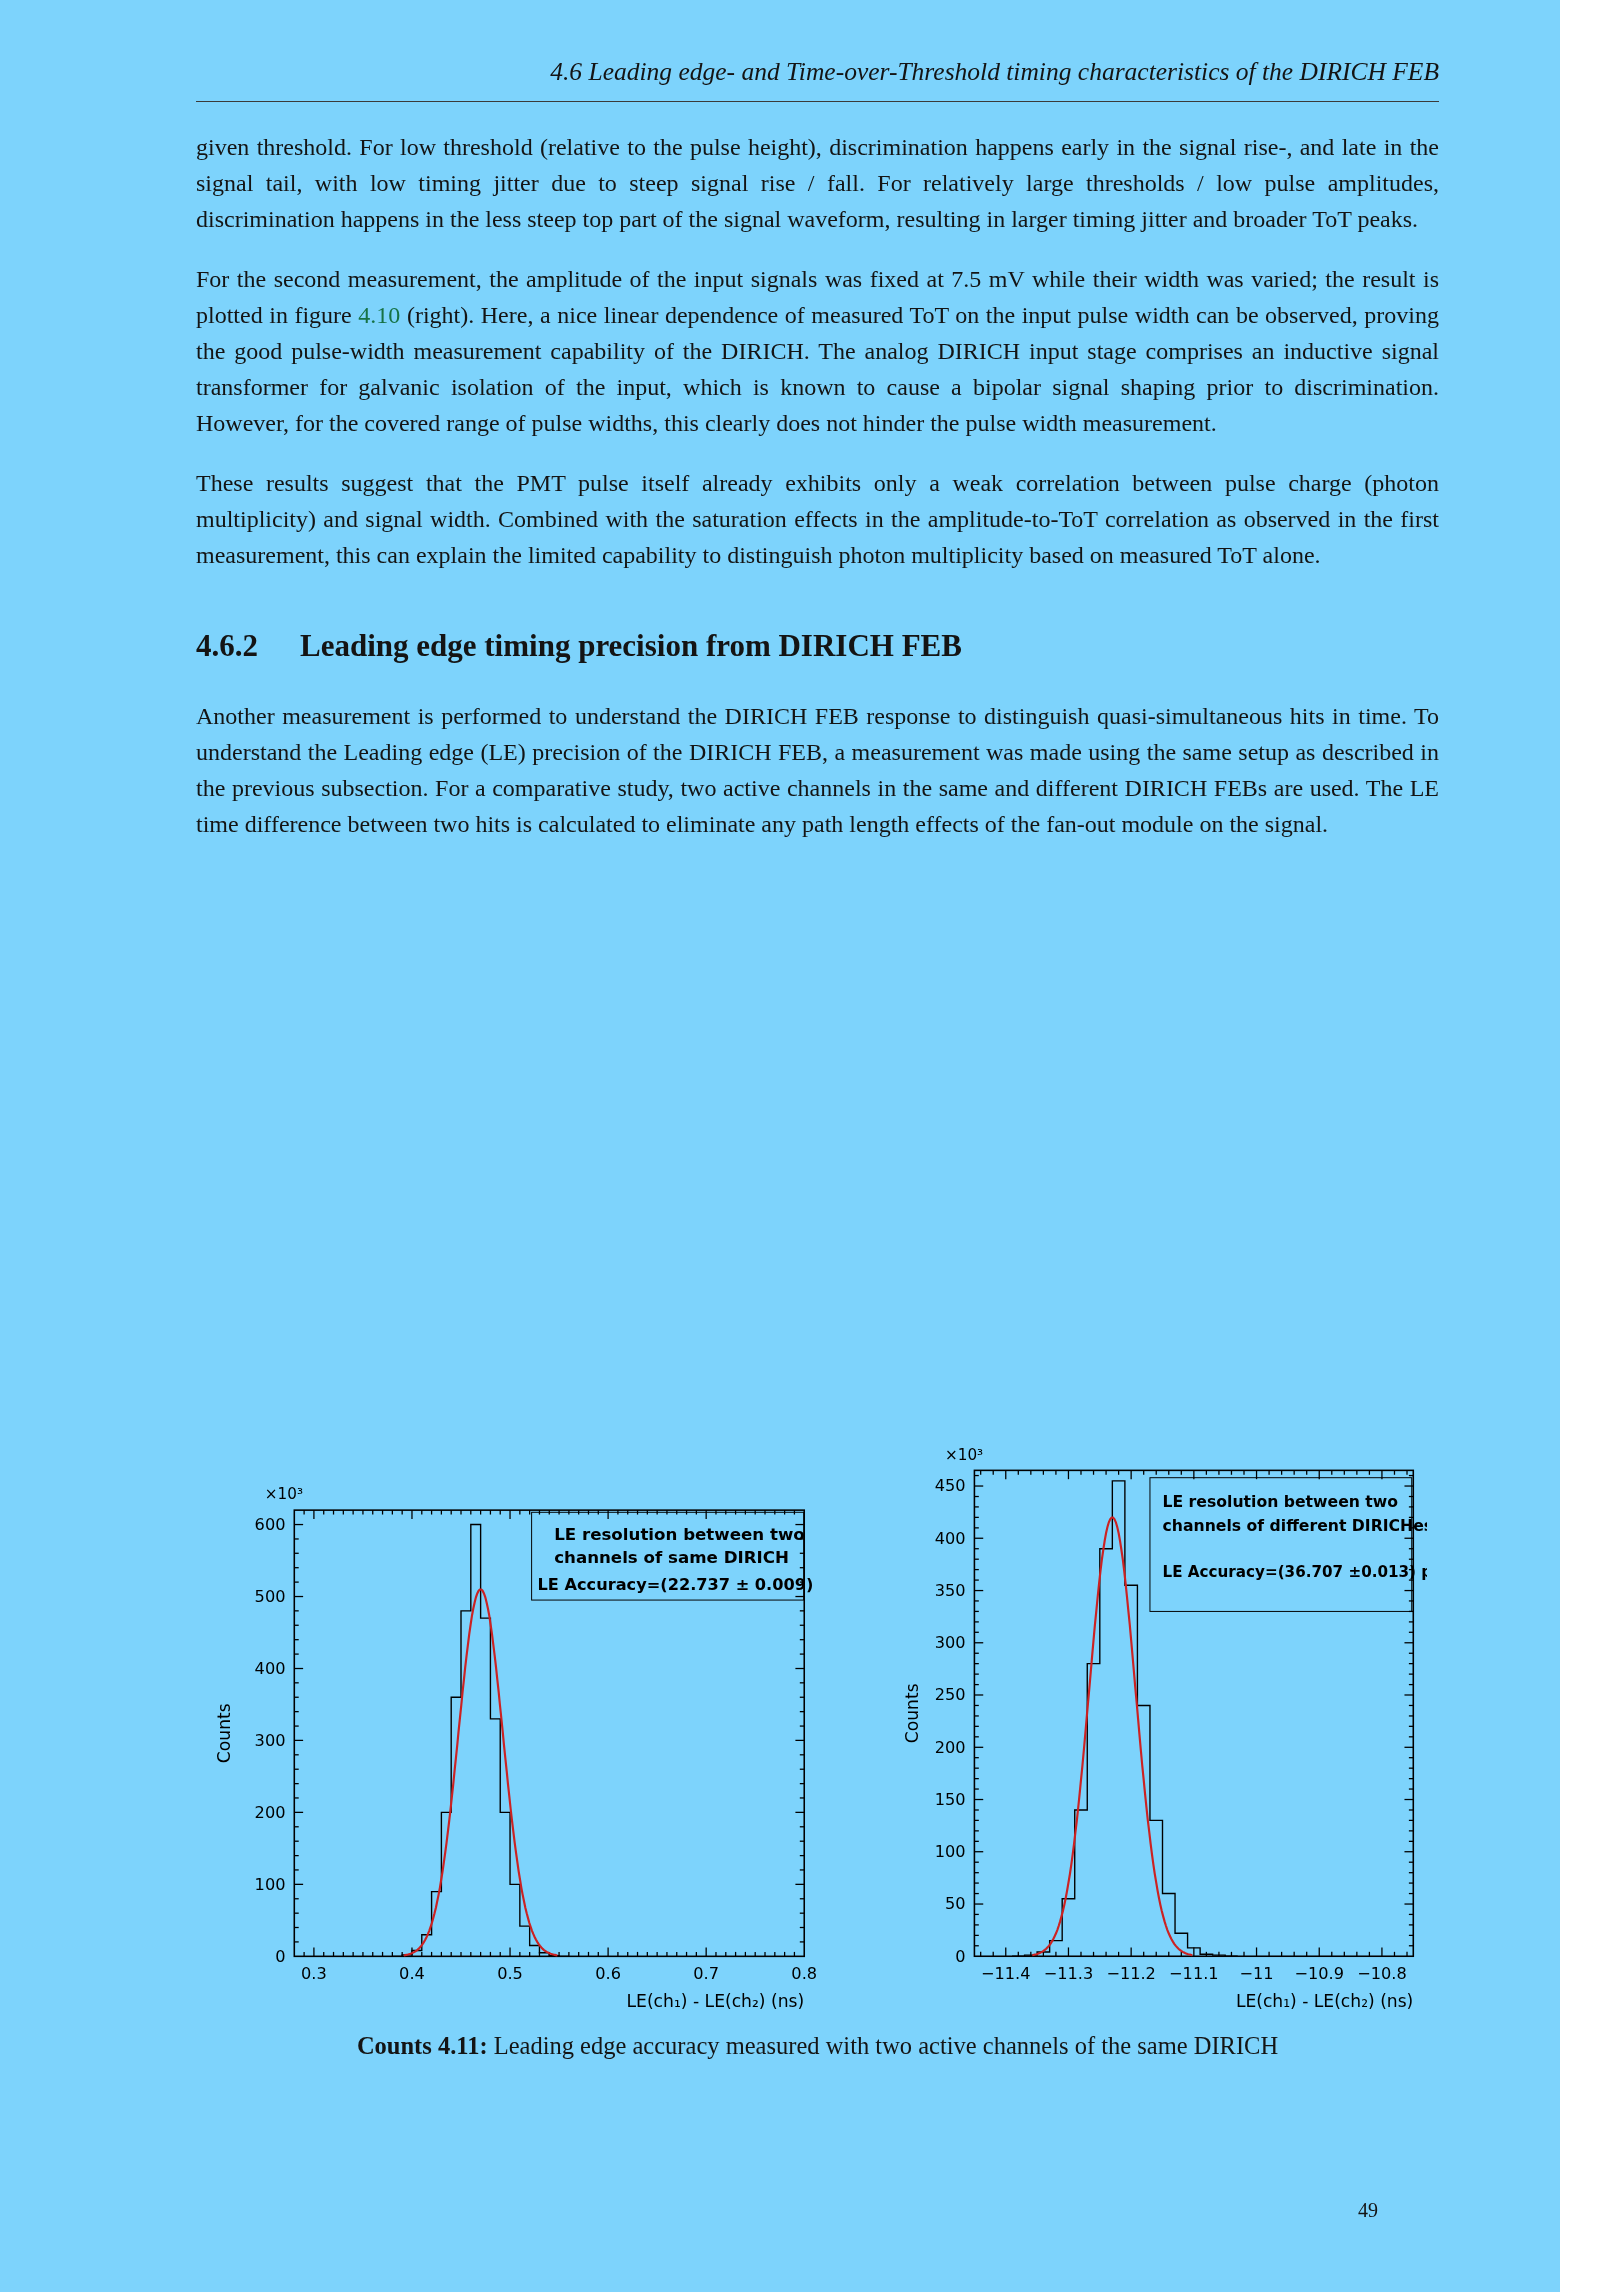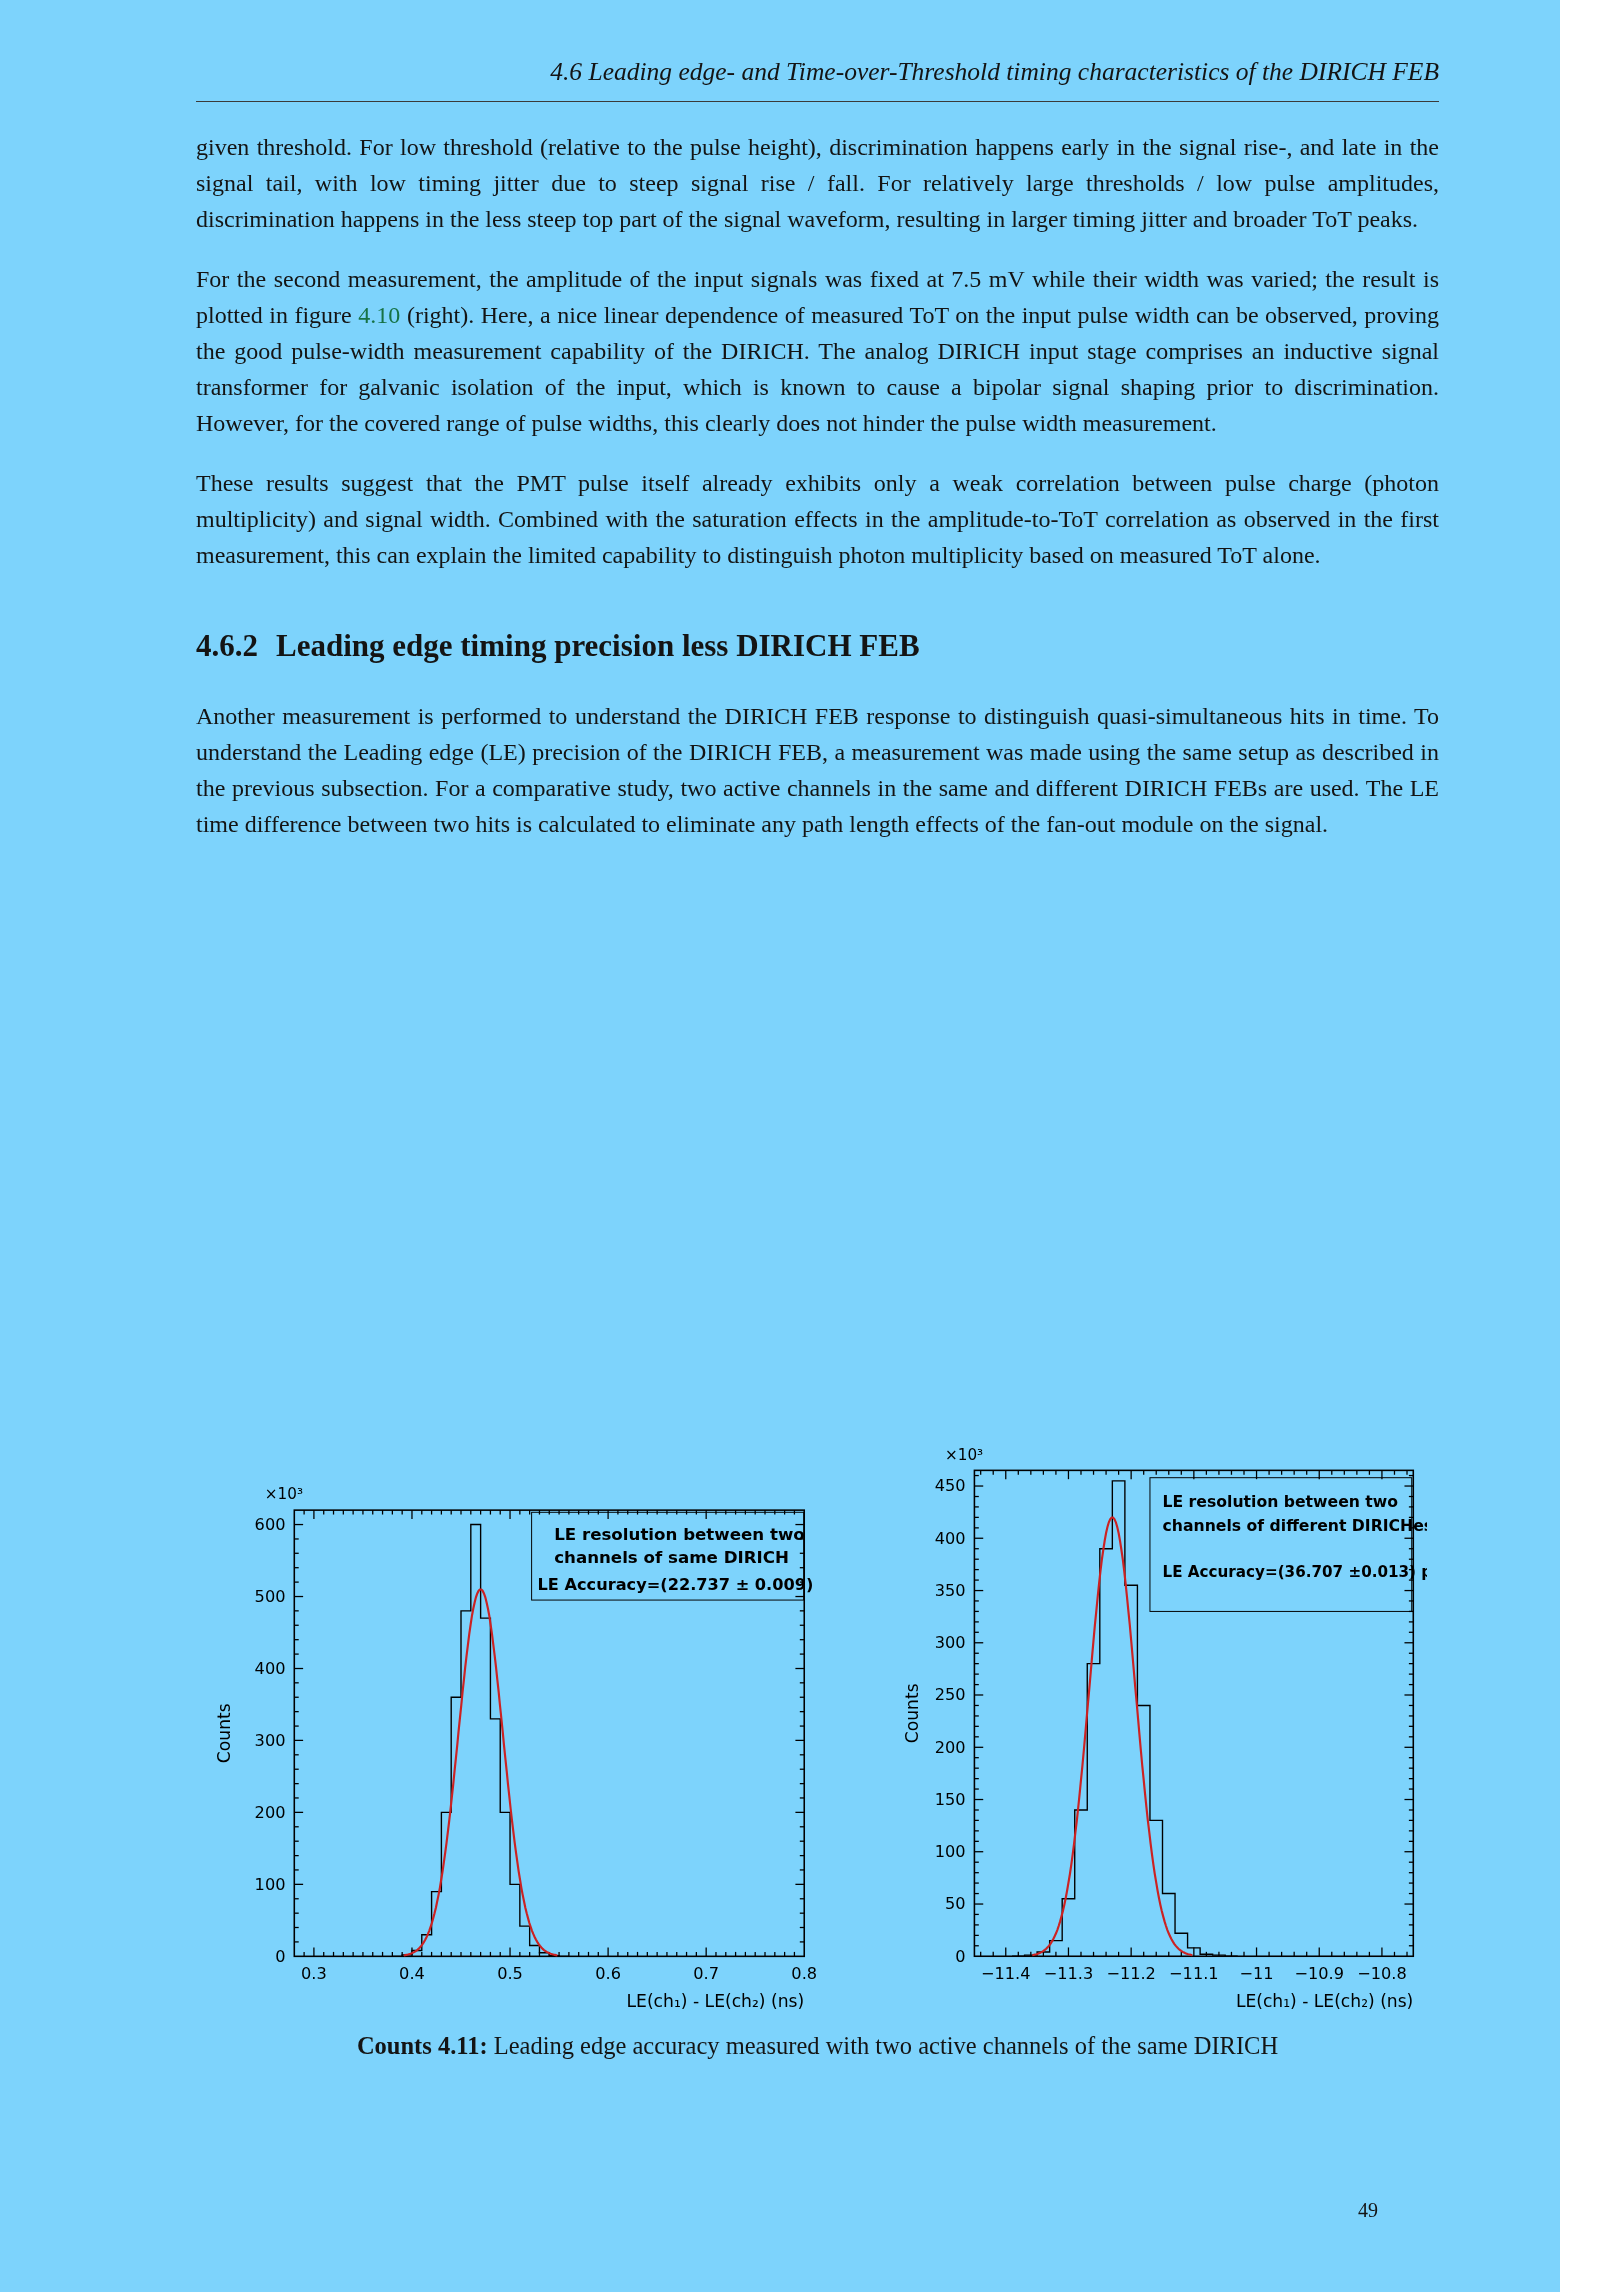--- a/index.html
+++ b/index.html
@@ -5,21 +5,21 @@
   html,body{margin:0;padding:0;background:#ffffff;}
   .page{position:relative;width:1560px;height:2293px;background:#7dd3fc;
         font-family:"Liberation Serif",serif;color:#141414;overflow:hidden;}
   .content{position:absolute;left:196px;top:57px;width:1243px;}
   .running-header{font-style:italic;font-size:25.5px;text-align:right;
         padding-bottom:13.7px;border-bottom:1.5px solid #3a3a3a;}
   .par{font-size:24px;line-height:36px;text-align:justify;margin-top:19.6px;}
   .par.first{margin-top:27.4px;}
   .ref-link{text-decoration:none;cursor:pointer;}
   .section-heading{margin-top:55px;font-size:31px;font-weight:bold;}
-  .section-heading .sec-num{margin-right:18px;}
+  .section-heading .sec-num{margin-right:42px;}
   .par.after-heading{margin-top:34px;}
   .figure-row{position:absolute;top:1429px;left:196px;width:1243px;
         display:flex;justify-content:center;align-items:flex-end;gap:82px;}
   svg.chart{display:block;}
   svg.chart text{font-family:"DejaVu Sans",sans-serif;fill:#000;}
   .caption{position:absolute;top:2029px;left:196px;width:1243px;
         text-align:center;font-size:24.5px;line-height:33px;}
   .cap-label{font-weight:bold;}
   .page-number{position:absolute;top:2199px;right:182px;font-size:20px;}
 </style>
@@ -29,21 +29,21 @@
 <div class="page">
   <div class="content">
     <div class="running-header">4.6 Leading edge- and Time-over-Threshold timing characteristics of the DIRICH FEB</div>
 
     <p class="par first">given threshold. For low threshold (relative to the pulse height), discrimination happens early in the signal rise-, and late in the signal tail, with low timing jitter due to steep signal rise / fall. For relatively large thresholds / low pulse amplitudes, discrimination happens in the less steep top part of the signal waveform, resulting in larger timing jitter and broader ToT peaks.</p>
 
     <p class="par"><span>For the second measurement, the amplitude of the input signals was fixed at 7.5 mV while their width was varied; the result is plotted in figure </span><a class="ref-link" style="color: rgb(23, 114, 69);">4.10</a><span> (right). Here, a nice linear dependence of measured ToT on the input pulse width can be observed, proving the good pulse-width measurement capability of the DIRICH. The analog DIRICH input stage comprises an inductive signal transformer for galvanic isolation of the input, which is known to cause a bipolar signal shaping prior to discrimination. However, for the covered range of pulse widths, this clearly does not hinder the pulse width measurement.</span></p>
 
     <p class="par">These results suggest that the PMT pulse itself already exhibits only a weak correlation between pulse charge (photon multiplicity) and signal width. Combined with the saturation effects in the amplitude-to-ToT correlation as observed in the first measurement, this can explain the limited capability to distinguish photon multiplicity based on measured ToT alone.</p>
 
-    <h2 class="section-heading"><span class="sec-num">4.6.2</span><span>Leading edge timing precision less DIRICH FEB</span></h2>
+    <h2 class="section-heading"><span class="sec-num">4.6.2</span><span>Leading edge timing precision from DIRICH FEB</span></h2>
 
     <p class="par after-heading">Another measurement is performed to understand the DIRICH FEB response to distinguish quasi-simultaneous hits in time. To understand the Leading edge (LE) precision of the DIRICH FEB, a measurement was made using the same setup as described in the previous subsection. For a comparative study, two active channels in the same and different DIRICH FEBs are used. The LE time difference between two hits is calculated to eliminate any path length effects of the fan-out module on the signal.</p>
   </div>
 
   <div class="figure-row">
     <svg id="chart-left" class="chart" width="608" height="564" viewBox="0 0 620 575">
         <line x1="98.0" y1="503.0" x2="98.0" y2="498.5" stroke="#000" stroke-width="1.3"></line>
         <line x1="98.0" y1="48.0" x2="98.0" y2="52.5" stroke="#000" stroke-width="1.3"></line>
         <line x1="108.0" y1="503.0" x2="108.0" y2="494.0" stroke="#000" stroke-width="1.3"></line>
         <line x1="108.0" y1="48.0" x2="108.0" y2="57.0" stroke="#000" stroke-width="1.3"></line>

